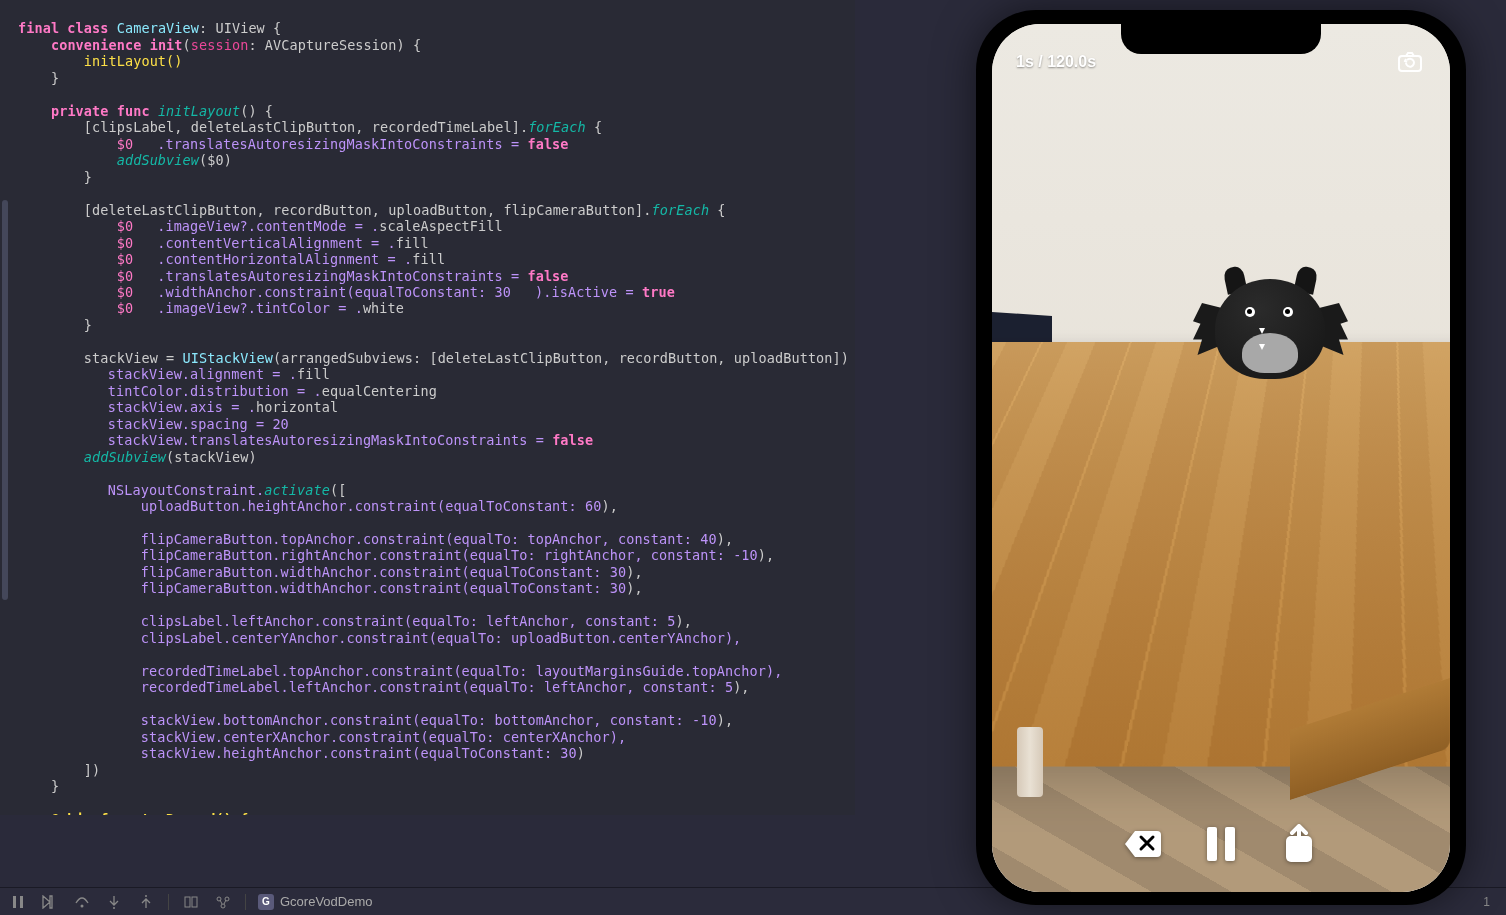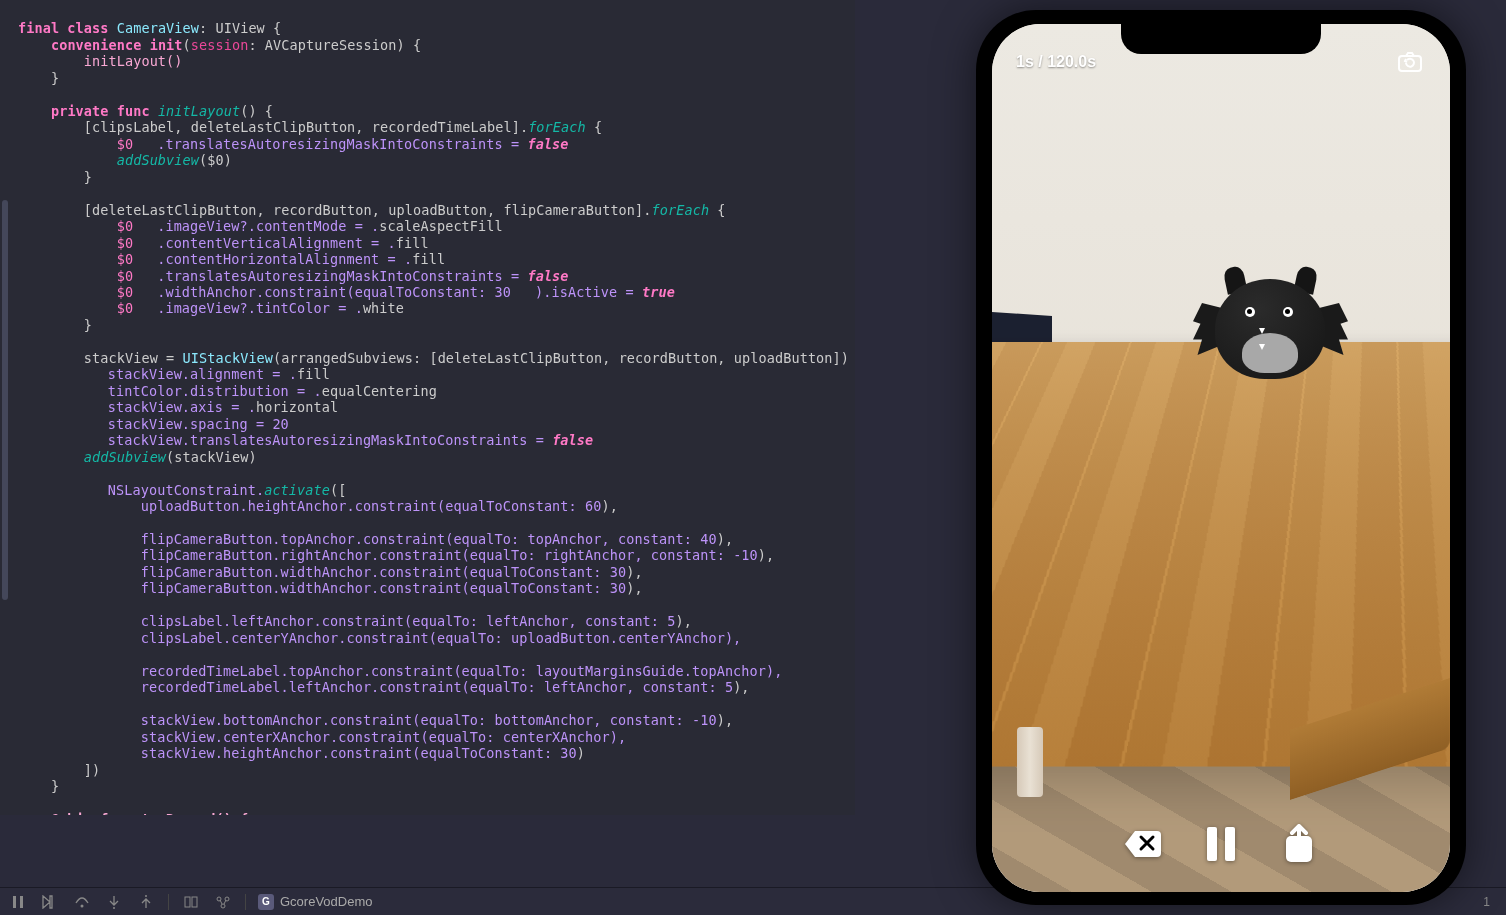--- a/index.html
+++ b/index.html
@@ -28,23 +28,23 @@
     white-space: pre;
     font-size: 13.5px;
     letter-spacing: 0.1px;
   }
   .kw { color: #ff79c6; font-weight: bold; }
   .type { color: #8be9fd; }
   .fn { color: #14b8a6; font-style: italic; }
   .param { color: #ec4899; }
   .prop { color: #bd93f9; padding-left: 24px; }
   .num { color: #bd93f9; }
-  .bool { color: #ff79c6; font-weight: bold; font-style: italic; }
+  .bool { color: #ff79c6; font-weight: bold; }
   .str { color: #ff79c6; }
-  .faded { color: #f9a8d4; margin-top: 8px; }
+  .faded { color: #fde047; margin-top: 8px; }
   .scrollbar-v {
     position: absolute;
     left: 2px;
     top: 200px;
     width: 6px;
     height: 400px;
     background: #44475a;
     border-radius: 3px;
   }
   .bottom-bar {

